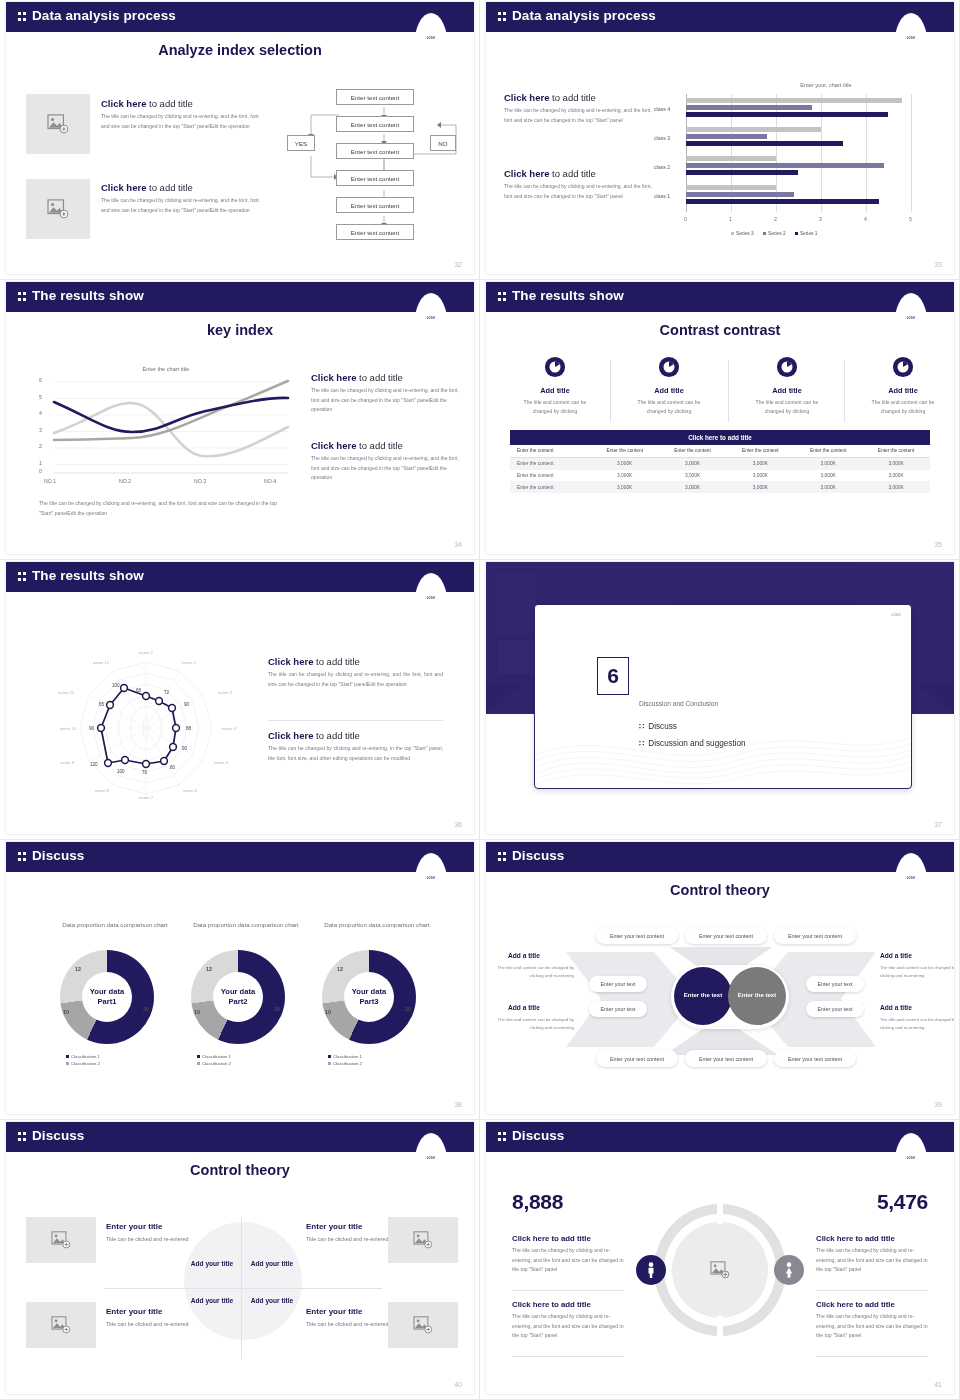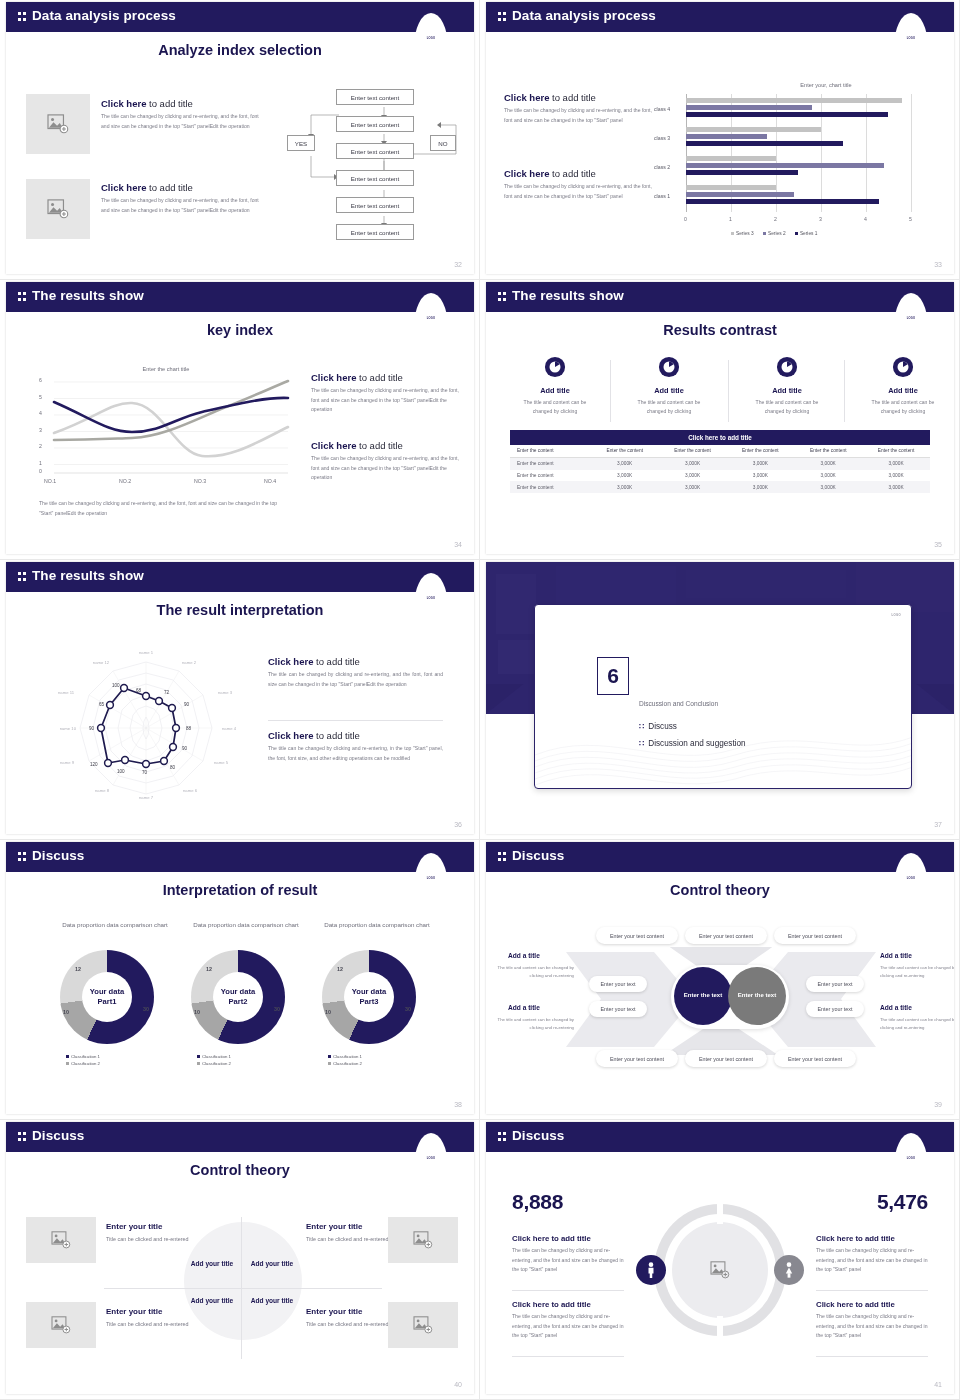--- a/index.html
+++ b/index.html
@@ -359,21 +359,21 @@
             <i></i>
             <i></i>
             <i></i>
             <i></i>
           </span>
         <div class="hdr-title">The results show</div>
       </div>
       <div class="hdr-logo">
           <span>LOGO</span>
         </div>
-      <div class="stitle">Results contrast</div>
+      <div class="stitle">Contrast contrast</div>
 
       <div style="position:absolute;left:14px;top:74px;width:110px;text-align:center">
         <svg width="22" height="22" viewBox="0 0 24 24">
           <circle cx="12" cy="12" r="11" fill="#221A5E"></circle>
             <circle cx="12" cy="12" r="6" fill="#fff"></circle>
           <path d="M12 12 L12 6 A6 6 0 0 1 17.2 9 Z" fill="#221A5E"></path>
         </svg>
         <div style="font-size:7.4px;font-weight:bold;color:#1b1550;margin-top:4px">Add title</div>
         <div class="body-sm" style="padding:0 14px;line-height:1.8">The title and content can be changed by clicking</div>
       </div>
@@ -458,21 +458,20 @@
             <i></i>
             <i></i>
             <i></i>
             <i></i>
           </span>
         <div class="hdr-title">The results show</div>
       </div>
       <div class="hdr-logo">
           <span>LOGO</span>
         </div>
-      <div class="stitle">The result interpretation</div>
 
       <div style="position:absolute;left:40px;top:78px;width:200px;height:160px">
         <svg width="200" height="160" viewBox="0 0 200 160">
           <g stroke="#e6e6ea" stroke-width=".55" fill="none">
             <polygon points="100,22 133,31 157,55 166,88 157,121 133,145 100,154 67,145 43,121 34,88 43,55 67,31"></polygon>
             <polygon points="100,33 127,40 146,60 153,88 146,116 127,136 100,143 73,136 54,116 47,88 54,60 73,40"></polygon>
             <polygon points="100,44 120,50 135,65 141,88 135,111 120,126 100,132 80,126 65,111 59,88 65,65 80,50"></polygon>
             <polygon points="100,55 114,60 124,70 128,88 124,106 114,116 100,121 86,116 76,106 72,88 76,70 86,60"></polygon>
             <polygon points="100,66 108,69 113,75 116,88 113,101 108,107 100,110 92,107 87,101 84,88 87,75 92,69"></polygon>
             <polygon points="100,77 101,79 102,81 103,88 102,95 101,97 100,99 99,97 98,95 97,88 98,81 99,79"></polygon>
@@ -598,21 +597,20 @@
             <i></i>
             <i></i>
             <i></i>
             <i></i>
           </span>
         <div class="hdr-title">Discuss</div>
       </div>
       <div class="hdr-logo">
           <span>LOGO</span>
         </div>
-      <div class="stitle">Interpretation of result</div>
 
       <div style="position:absolute;left:44px;top:78px;width:130px;text-align:center;font-size:6.2px;color:#6f6f7b;line-height:1.5">Data proportion data comparison chart</div>
       <div class="donut" style="left:54px;top:108px;width:94px;height:94px;
            background:conic-gradient(#221A5E 0deg 205deg, #a6a6a6 205deg 262deg, #d9d9d9 262deg 360deg)"></div>
       <div class="donut-hole" style="left:76px;top:130px;width:50px;height:50px">
         <span>Your data</span>
           <span>Part1</span>
       </div>
       <div class="dl" style="left:137px;top:164px">30</div>
       <div class="dl" style="left:69px;top:124px">12</div>

